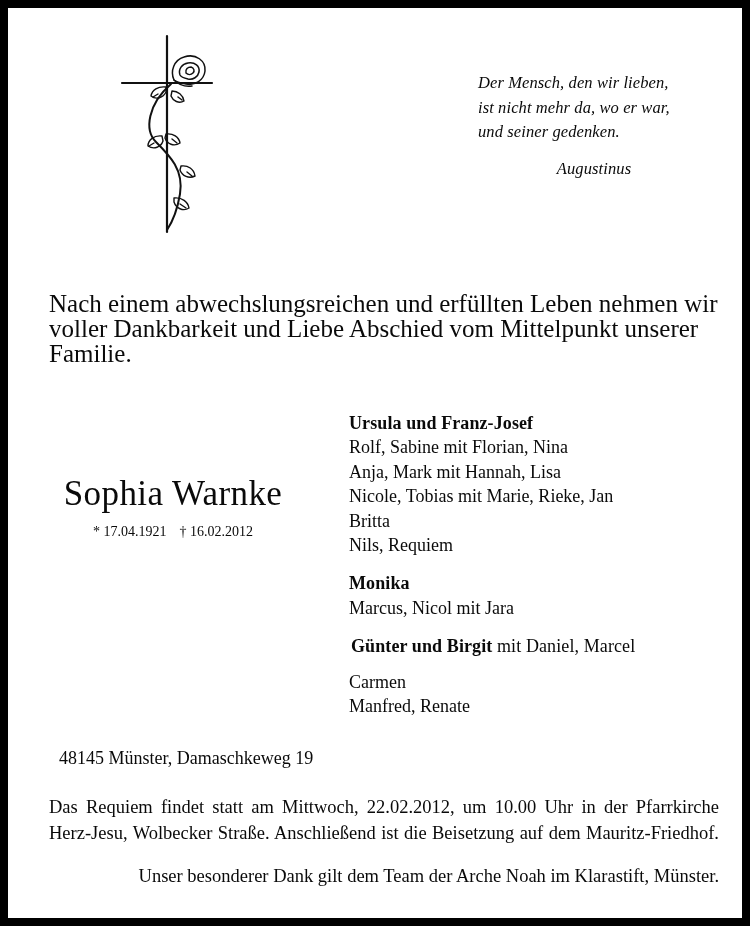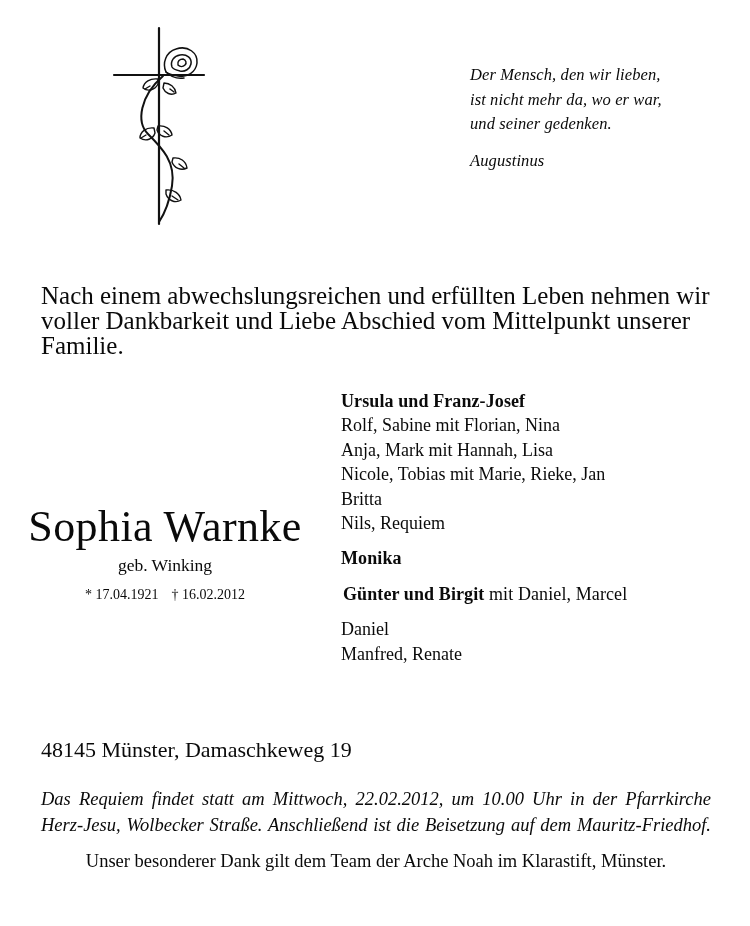--- a/index.html
+++ b/index.html
@@ -6,20 +6,21 @@
     margin: 0;
     padding: 0;
     background: #ffffff;
   }
   .page {
     position: relative;
     width: 750px;
     height: 926px;
     background: #000000;
     box-sizing: border-box;
+    padding: 8px;
     overflow: hidden;
   }
   .sheet {
     position: relative;
     width: 100%;
     height: 100%;
     background: #ffffff;
     box-sizing: border-box;
     font-family: "Liberation Serif", "DejaVu Serif", serif;
     color: #0a0a0a;
@@ -42,21 +43,21 @@
     top: 63px;
     width: 232px;
     text-align: left;
     font-style: italic;
     font-size: 16.5px;
     line-height: 24.5px;
     letter-spacing: 0.1px;
   }
   .epigraph .line { white-space: nowrap; }
   .epigraph .attrib {
-    text-align: left;
+    text-align: center;
     margin-top: 12px;
     font-size: 16.5px;
   }
 
   
   .intro {
     position: absolute;
     left: 41px;
     top: 283px;
     width: 670px;
@@ -67,25 +68,24 @@
 
   
   .nameblock {
     position: absolute;
     left: 20px;
     top: 466px;
     width: 290px;
     text-align: center;
   }
   .nameblock .fullname {
-    font-size: 44px;
+    font-size: 35px;
     line-height: 40px;
     letter-spacing: 0.4px;
     white-space: nowrap;
-    margin-top: 41px;
   }
   .nameblock .maiden {
     font-size: 17.5px;
     line-height: 24px;
     margin-top: 6px;
   }
   .nameblock .dates {
     font-size: 14px;
     line-height: 24px;
     margin-top: 6px;
@@ -100,51 +100,51 @@
     top: 389px;
     width: 375px;
     font-size: 18px;
     line-height: 24.4px;
   }
   .survivors .group { margin: 0; }
   .survivors .group + .group { margin-top: 11px; }
   .survivors .head {
     font-weight: bold;
     letter-spacing: 0.1px;
+    margin-top: 14px;
   }
   .survivors .head.indent { padding-left: 2px; }
   .survivors .member { white-space: nowrap; }
   .survivors .inline-rest { font-weight: normal; text-align: center; }
 
   
   .address {
     position: absolute;
-    left: 41px;
+    left: 51px;
     top: 738px;
-    font-size: 22px;
+    font-size: 18px;
     line-height: 24px;
   }
 
   
   .closing {
     position: absolute;
     left: 41px;
     top: 786px;
     width: 670px;
     font-size: 18.5px;
     line-height: 26px;
   }
   .closing .just {
     text-align: justify;
     text-align-last: justify;
-    font-style: italic;
   }
   .closing .last {
-    text-align: center;
-    margin-top: 10px;
+    text-align: right;
+    margin-top: 17px;
   }
 </style>
 </head>
 <body>
 
 <div class="page">
   <div class="sheet">
 
     <div class="emblem">
       <svg viewBox="0 0 130 210" xmlns="http://www.w3.org/2000/svg">
@@ -185,47 +185,47 @@
       <div class="line">Der Mensch, den wir lieben,</div>
       <div class="line">ist nicht mehr da, wo er war,</div>
       <div class="line">und seiner gedenken.</div>
       <div class="attrib">Augustinus</div>
     </div>
 
     <div class="intro">Nach einem abwechslungsreichen und erfüllten Leben nehmen wir voller Dankbarkeit und Liebe Abschied vom Mittelpunkt unserer Familie.</div>
 
     <div class="nameblock">
       <div class="fullname">Sophia Warnke</div>
-      <div class="maiden">geb. Winking</div>
       <div class="dates">
         <span>* 17.04.1921</span><span class="sep"></span><span>† 16.02.2012</span>
       </div>
     </div>
 
     <div class="survivors">
 
       <div class="group">
         <div class="head"><span>Ursula und Franz-Josef</span><span class="inline-rest"></span></div>
         <div class="member">Rolf, Sabine mit Florian, Nina</div>
         <div class="member">Anja, Mark mit Hannah, Lisa</div>
         <div class="member">Nicole, Tobias mit Marie, Rieke, Jan</div>
         <div class="member">Britta</div>
         <div class="member">Nils, Requiem</div>
       </div>
 
       <div class="group">
         <div class="head"><span>Monika</span><span class="inline-rest"></span></div>
+        <div class="member">Marcus, Nicol mit Jara</div>
       </div>
 
       <div class="group">
         <div class="head indent"><span>Günter und Birgit</span><span class="inline-rest"> mit Daniel, Marcel</span></div>
       </div>
 
       <div class="group">
-        <div class="member">Daniel</div>
+        <div class="member">Carmen</div>
         <div class="member">Manfred, Renate</div>
       </div>
 
     </div>
 
     <div class="address">48145 Münster, Damaschkeweg 19</div>
 
     <div class="closing">
       <div class="just">Das Requiem findet statt am Mittwoch, 22.02.2012, um 10.00 Uhr in der Pfarrkirche Herz-Jesu, Wolbecker Straße. Anschließend ist die Beisetzung auf dem Mauritz-Friedhof.</div>
       <div class="last">Unser besonderer Dank gilt dem Team der Arche Noah im Klarastift, Münster.</div>

